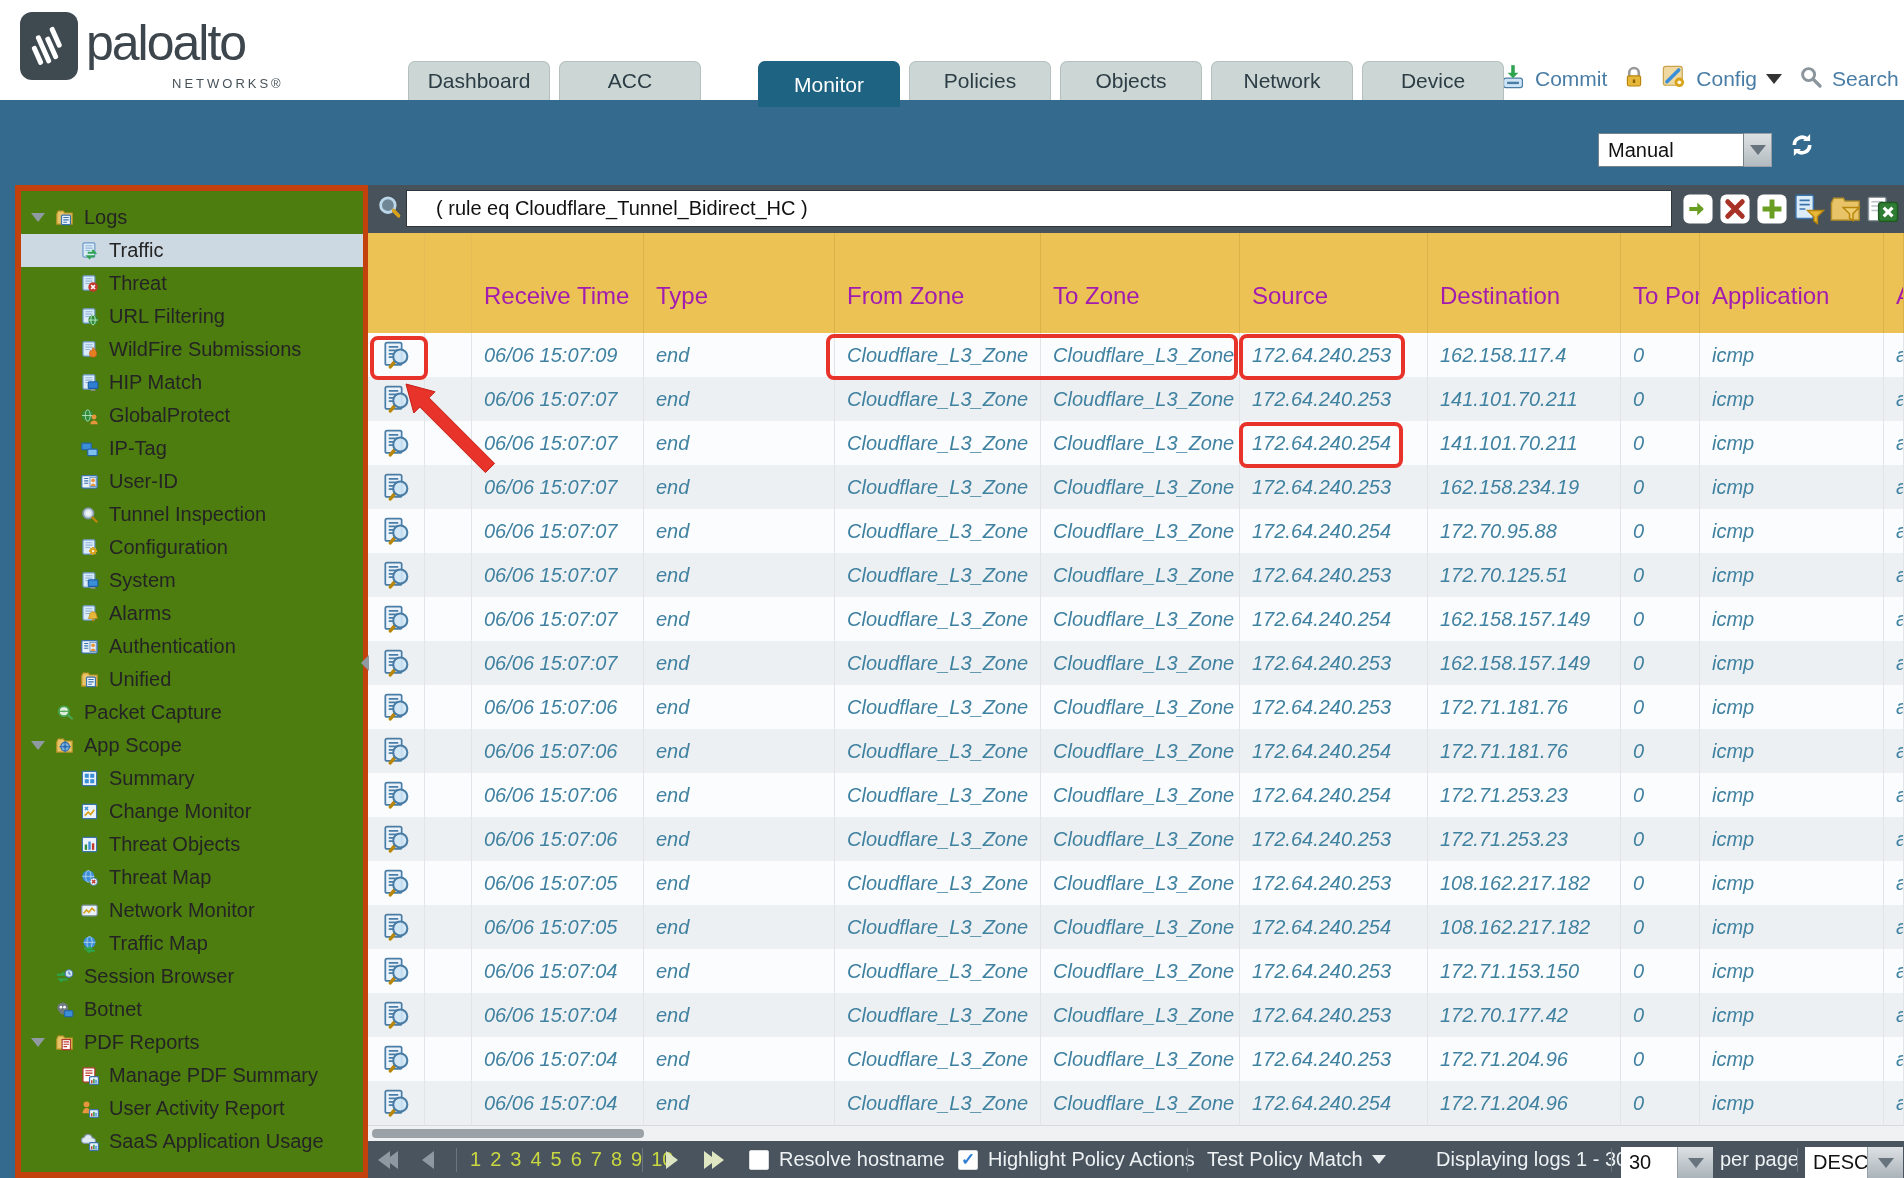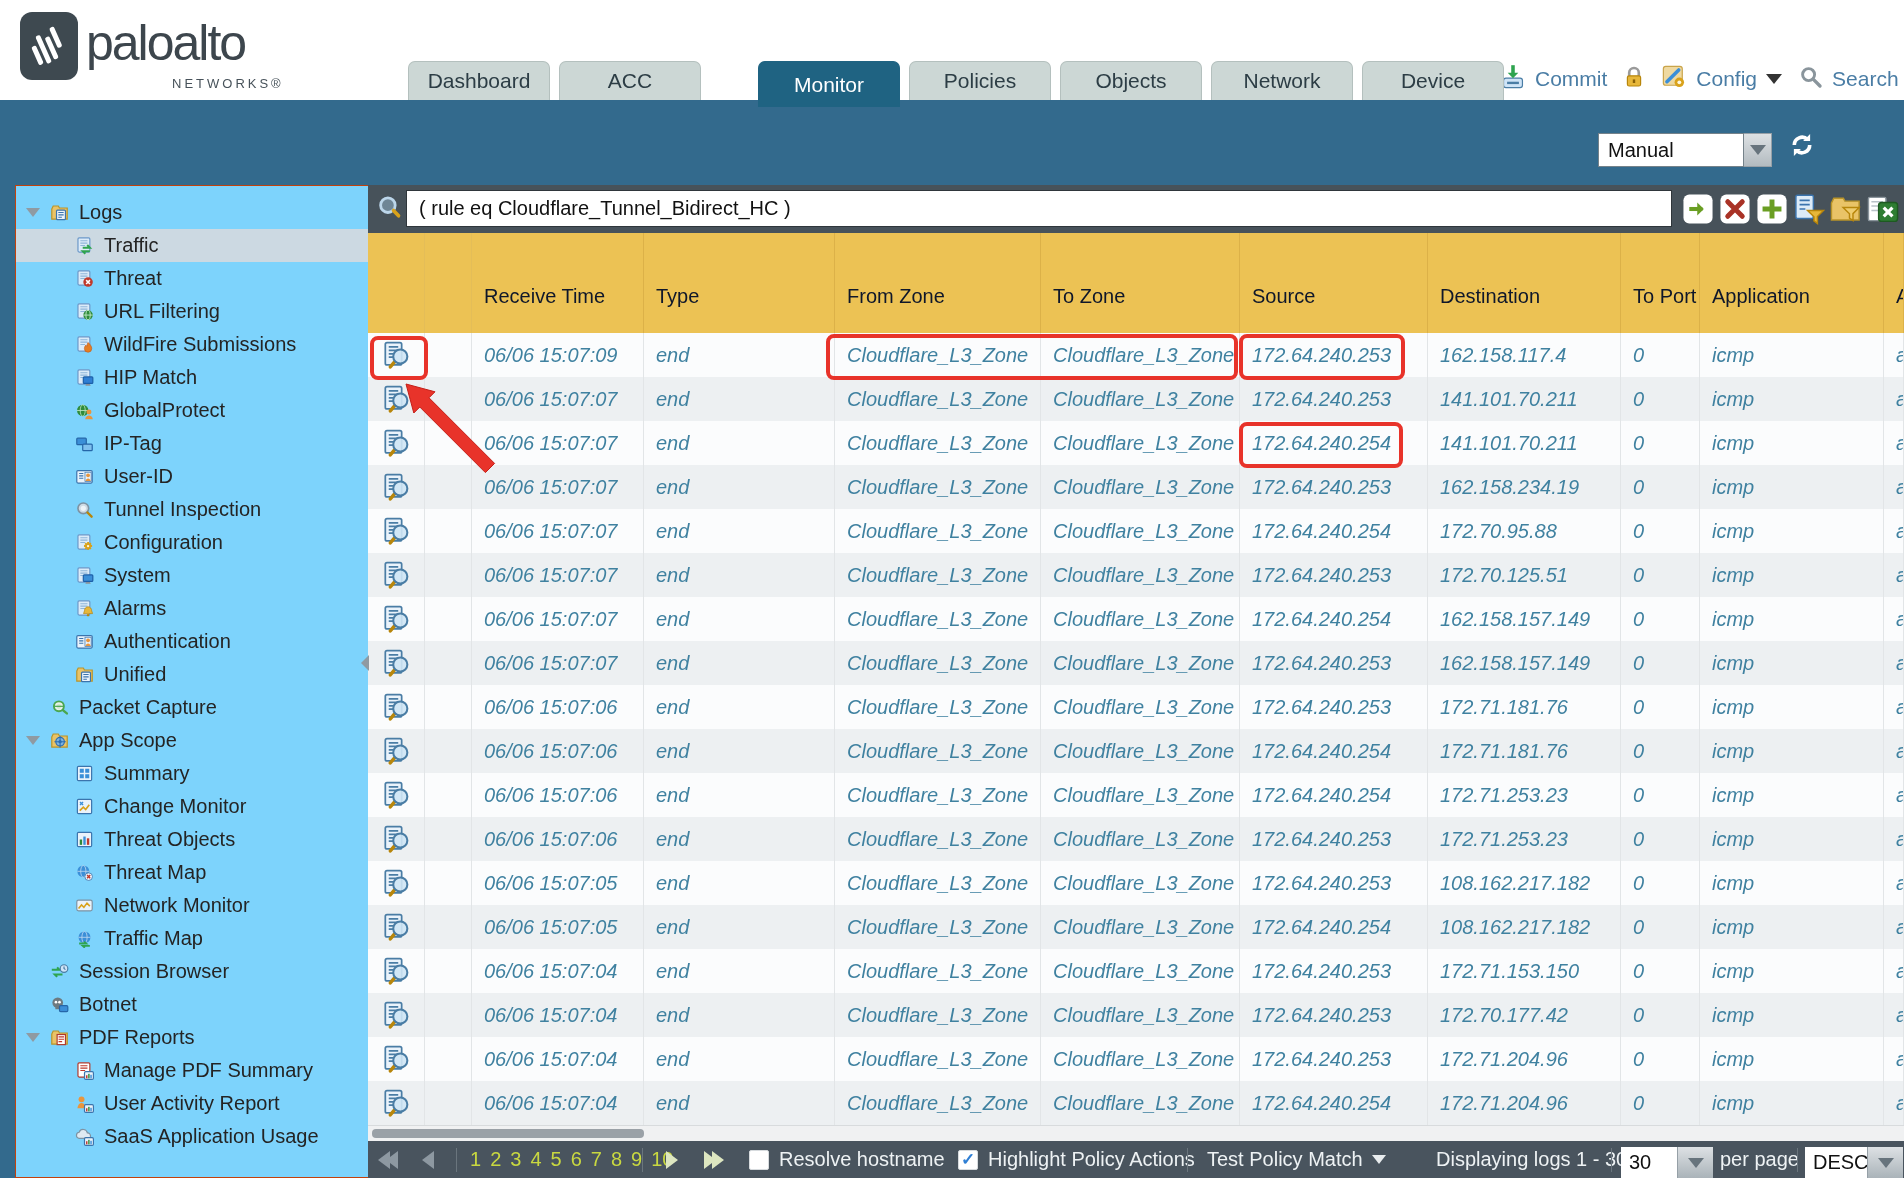--- a/index.html
+++ b/index.html
@@ -27,42 +27,42 @@
   .left-strip { position:absolute; left:0; top:185px; width:15px; height:993px; background:#336a8d; }
   .select { position:absolute; display:flex;text-align:right; }
   .select .sbox { background:#fff; border:1px solid #75828a; height:34px; width:146px; font-size:20px; color:#111;
                   display:flex; align-items:center; padding-left:9px; }
   .select .sbtn { width:28px; height:34px; background:linear-gradient(#dde1e4,#b3bbc0); border:1px solid #97a0a7; border-left:none;
                   display:flex; align-items:center; justify-content:center; cursor:pointer; }
   .tri-dn { width:0; height:0; border-left:8px solid transparent; border-right:8px solid transparent; border-top:10px solid #67747d; }
   .help-wrap { position:absolute; left:1826px; top:130px; display:flex; align-items:center; gap:4px; color:#fff; font-size:21px; }
 
   
-  .sidebar { position:absolute; left:15px; top:185px; width:354px; height:993px; background:#7dd3fc;
-             border:1px solid #c2410c; overflow:hidden; }
+  .sidebar { position:absolute; left:15px; top:185px; width:354px; height:993px; background:#4d7c0f;
+             border:6px solid #c2410c; overflow:hidden; }
   .tree-row { height:33px; display:flex; align-items:center; padding-left:10px; font-size:20px; color:#242424; cursor:pointer; white-space:nowrap; }
   .tree-row.selected { background:#ccd9e2; }
   .expander { width:22px; display:flex; align-items:center; }
   .expander i { width:0; height:0; border-left:7px solid transparent; border-right:7px solid transparent; border-top:9px solid #8f9aa2; }
   .spacer22 { width:22px; } .spacer47 { width:47px; }
   .ticon { width:22px; height:18px; margin-right:9px; display:flex; align-items:center; justify-content:center; flex:none; }
   .collapse-handle { position:absolute; left:361px; top:648px; width:9px; height:30px; display:flex; align-items:center; z-index:5; }
   .collapse-handle i { width:0; height:0; border-top:8px solid transparent; border-bottom:8px solid transparent; border-right:8px solid #8f9aa2; }
 
   
   .main { position:absolute; left:368px; top:185px; width:1536px; height:993px; }
   .filterbar { position:absolute; left:0; top:0; width:1536px; height:48px; background:#47525a; }
   .filterbar .mag { position:absolute; left:8px; top:9px; }
   .filter-input { position:absolute; left:38px; top:5px; width:1266px; height:37px; border:1px solid #2f363b; font-size:20px;
-                  font-family:"Liberation Sans",sans-serif; padding-left:12px; color:#111; background:#fff; }
+                  font-family:"Liberation Sans",sans-serif; padding-left:29px; color:#111; background:#fff; }
   .fb-btn { position:absolute; top:8px; width:32px; height:32px; cursor:pointer; }
 
   .cols { display:grid; grid-template-columns:57px 47px 172px 191px 206px 199px 188px 193px 79px 184px 20px; }
   .header-grid { position:absolute; left:0; top:48px; width:1536px; height:100px; background:#ecc254; }
-  .hcell { border-right:1px solid #dcb148; display:flex; align-items:center; padding:26px 0 0 12px; font-size:20px; color:#0f172a; cursor:pointer; white-space:nowrap; overflow:hidden; }
+  .hcell { border-right:1px solid #dcb148; display:flex; align-items:center; padding:26px 0 0 12px; font-size:24px; color:#a21caf; cursor:pointer; white-space:nowrap; overflow:hidden; }
   .hcell.noline { border-right:1px solid #e4bd58; }
 
   .body-grid { position:absolute; left:0; top:148px; width:1536px; height:792px; background:#b91c1c;font-style:italic; }
   .grid-row { height:44px; background:#fbfcfd; }
   .grid-row:nth-child(even) { background:#edf0f2; }
   .cell { border-right:1px solid #e2e5e7; display:flex; align-items:center; padding-left:12px; font-size:20px; color:#3f81a0;
           overflow:hidden; white-space:nowrap; }
   .cell.icon-cell { justify-content:center; padding-left:0; cursor:pointer; }
 
   .hscroll { position:absolute; left:0; top:940px; width:1536px; height:16px; background:#f0f1f2; border-top:1px solid #d8dbdd; }

